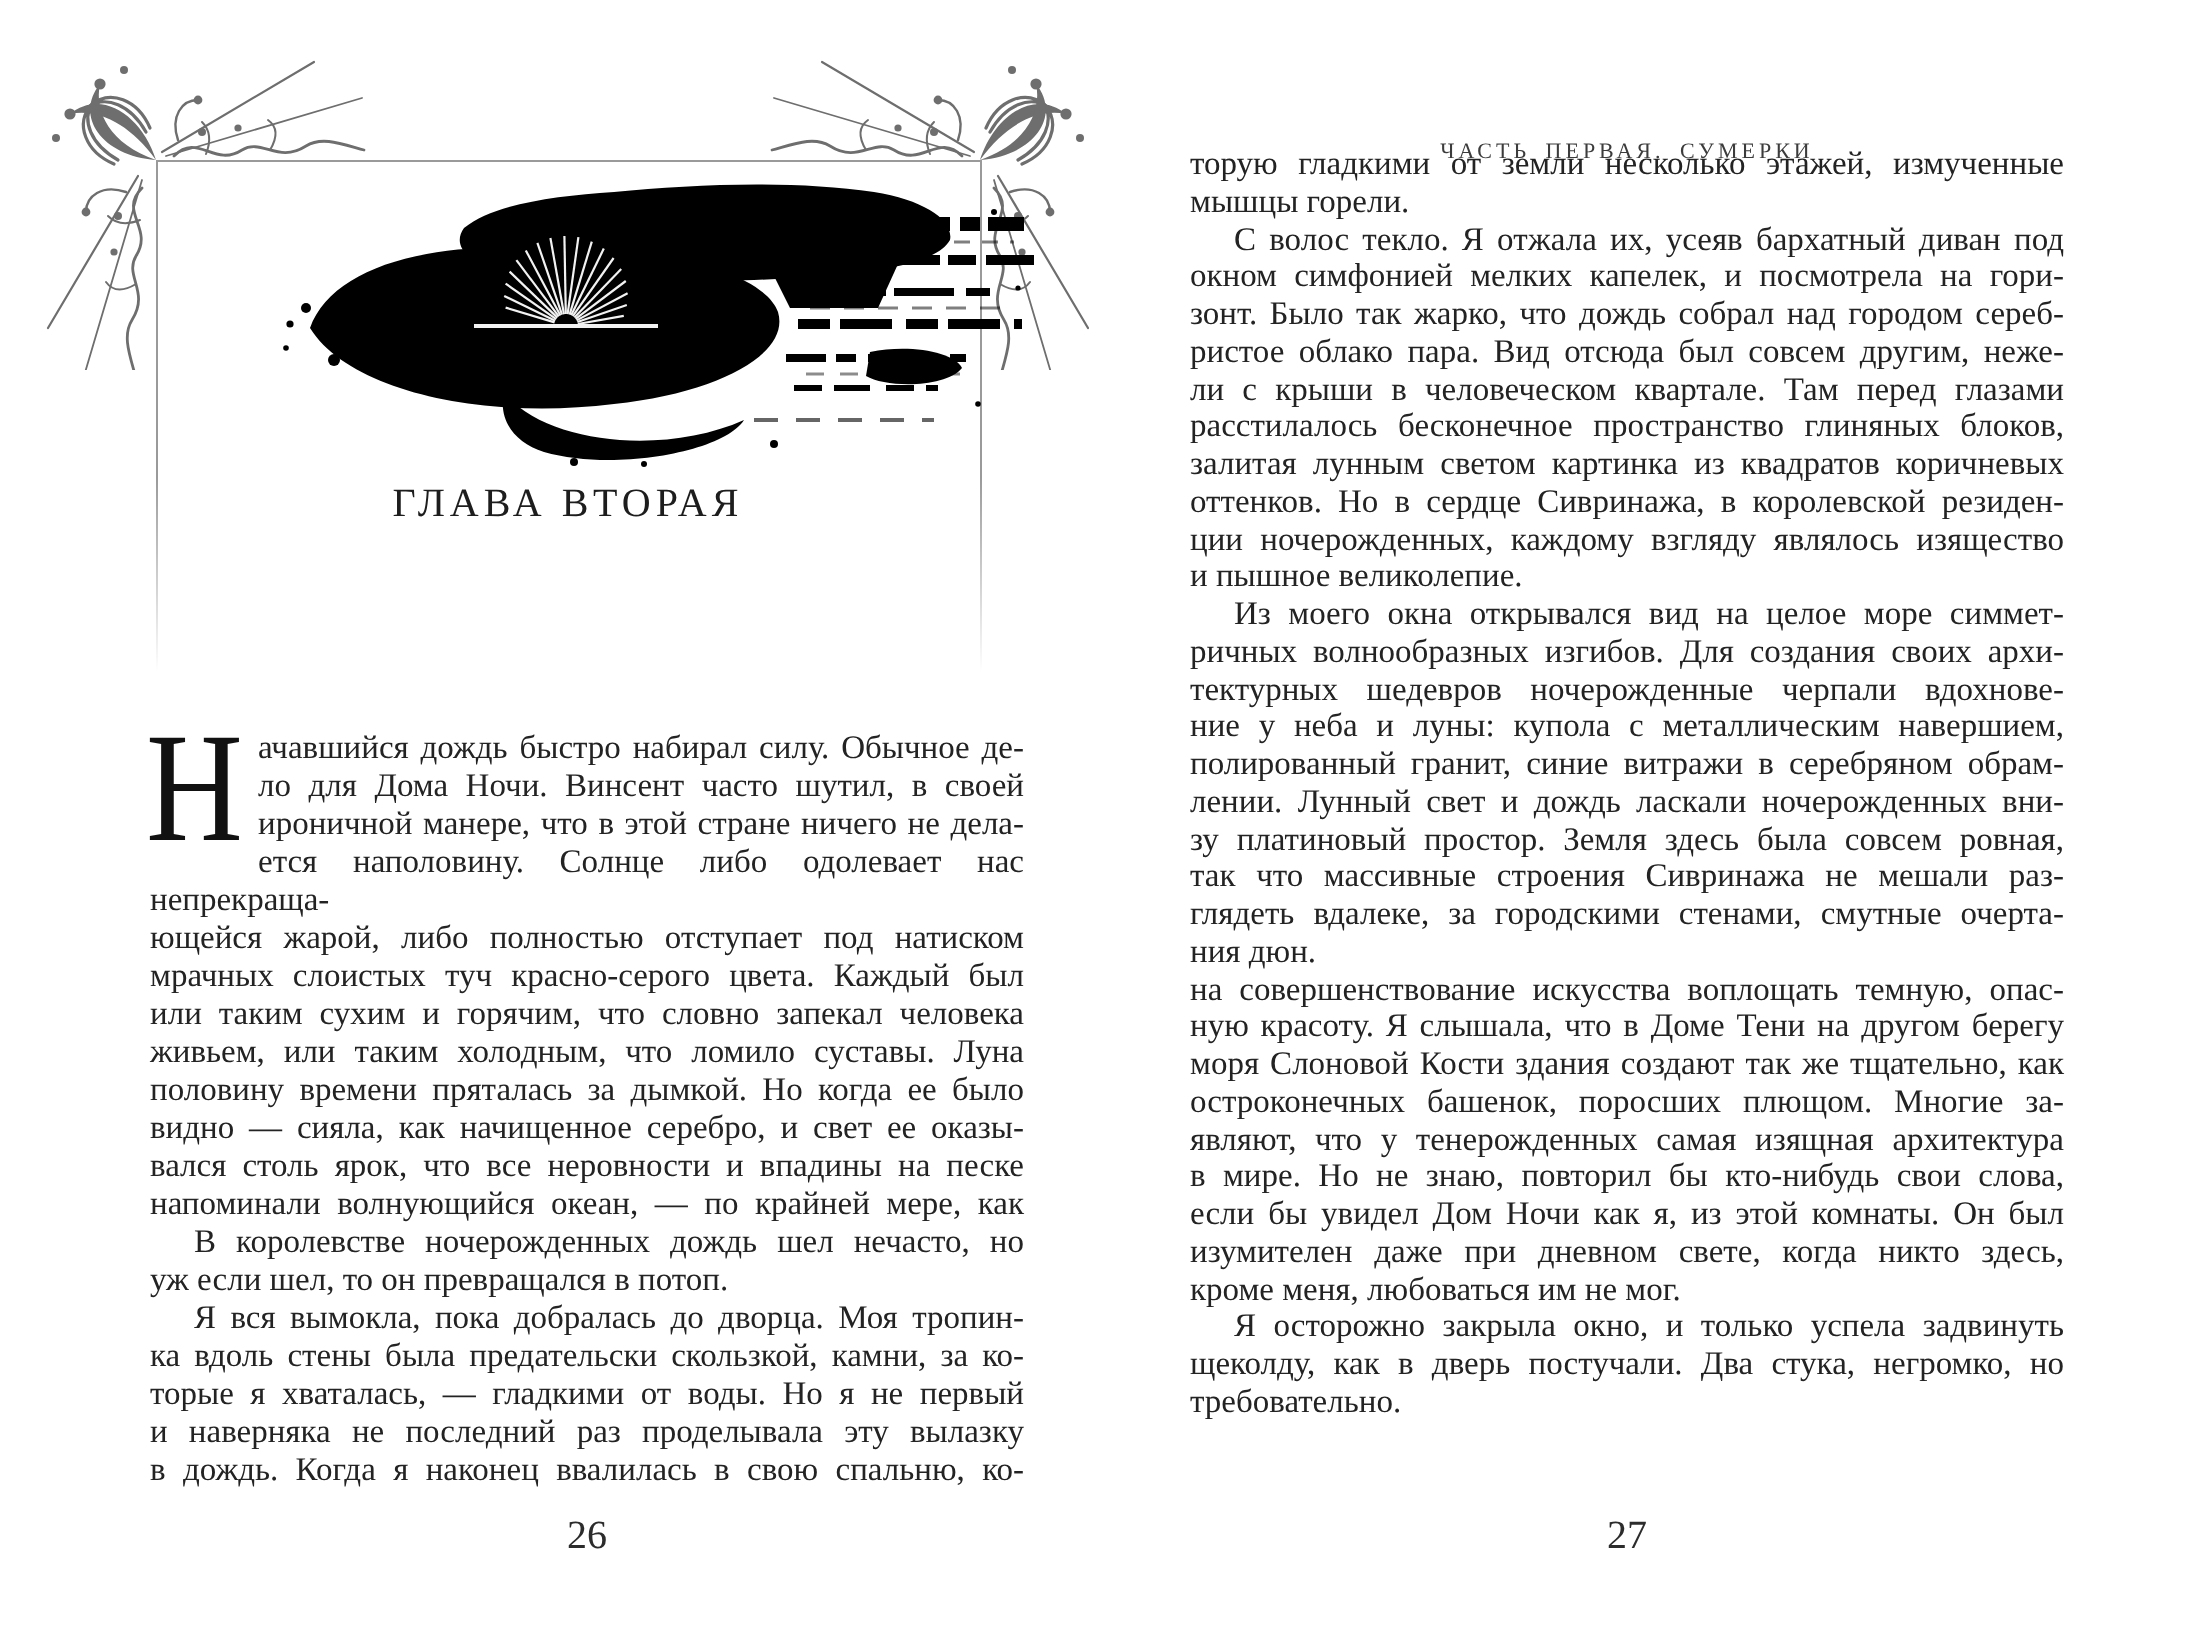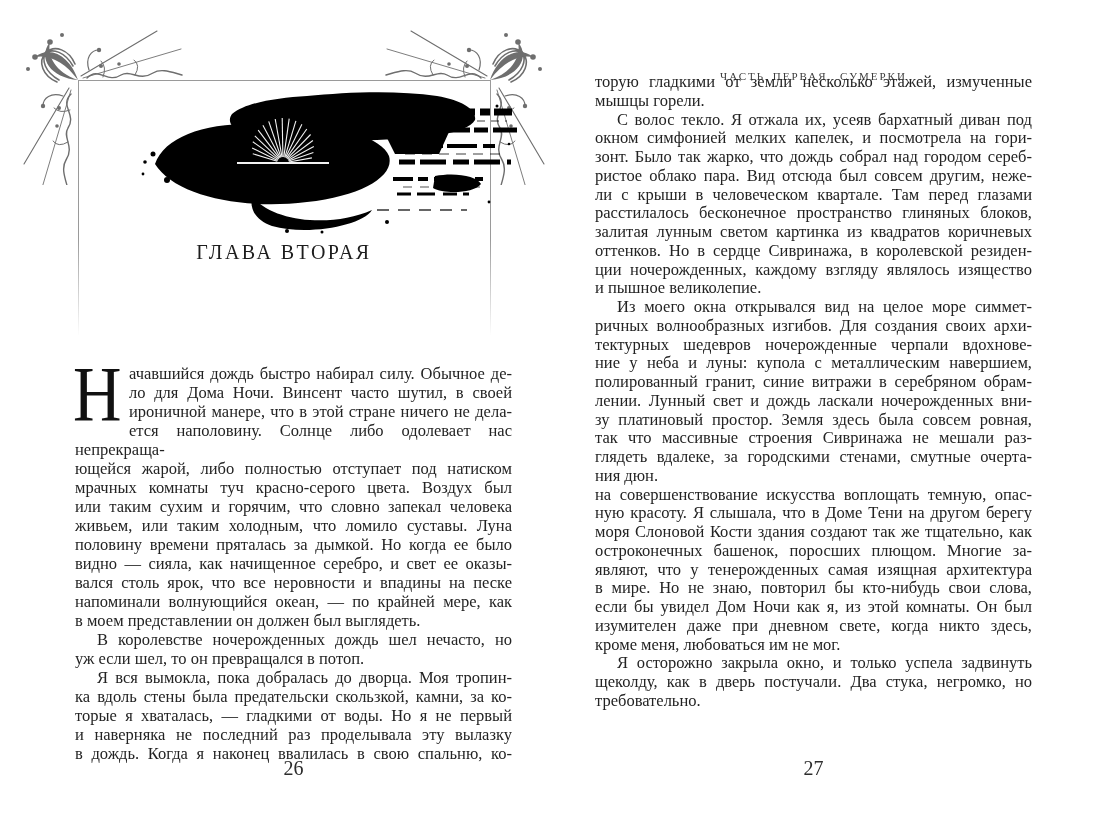--- a/index.html
+++ b/index.html
@@ -180,28 +180,27 @@
     <div class="chapter-title">ГЛАВА ВТОРАЯ</div>
 
     <div class="body-text body-left" id="body-left">
         <div class="para">
           <span class="dropcap">Н</span>
           <div class="line">ачавшийся дождь быстро набирал силу. Обычное де-</div>
           <div class="line">ло для Дома Ночи. Винсент часто шутил, в своей</div>
           <div class="line">ироничной манере, что в этой стране ничего не дела-</div>
           <div class="line">ется наполовину. Солнце либо одолевает нас непрекраща-</div>
           <div class="line">ющейся жарой, либо полностью отступает под натиском</div>
-          <div class="line">мрачных комнаты туч красно-серого цвета. Воздух был</div>
+          <div class="line">мрачных слоистых туч красно-серого цвета. Каждый был</div>
           <div class="line">или таким сухим и горячим, что словно запекал человека</div>
           <div class="line">живьем, или таким холодным, что ломило суставы. Луна</div>
           <div class="line">половину времени пряталась за дымкой. Но когда ее было</div>
           <div class="line">видно — сияла, как начищенное серебро, и свет ее оказы-</div>
           <div class="line">вался столь ярок, что все неровности и впадины на песке</div>
           <div class="line">напоминали волнующийся океан, — по крайней мере, как</div>
-          <div class="line final">в моем представлении он должен был выглядеть.</div>
         </div>
         <div class="para">
           <div class="line indent">В королевстве ночерожденных дождь шел нечасто, но</div>
           <div class="line final">уж если шел, то он превращался в потоп.</div>
         </div>
         <div class="para">
           <div class="line indent">Я вся вымокла, пока добралась до дворца. Моя тропин-</div>
           <div class="line">ка вдоль стены была предательски скользкой, камни, за ко-</div>
           <div class="line">торые я хваталась, — гладкими от воды. Но я не первый</div>
           <div class="line">и наверняка не последний раз проделывала эту вылазку</div>

